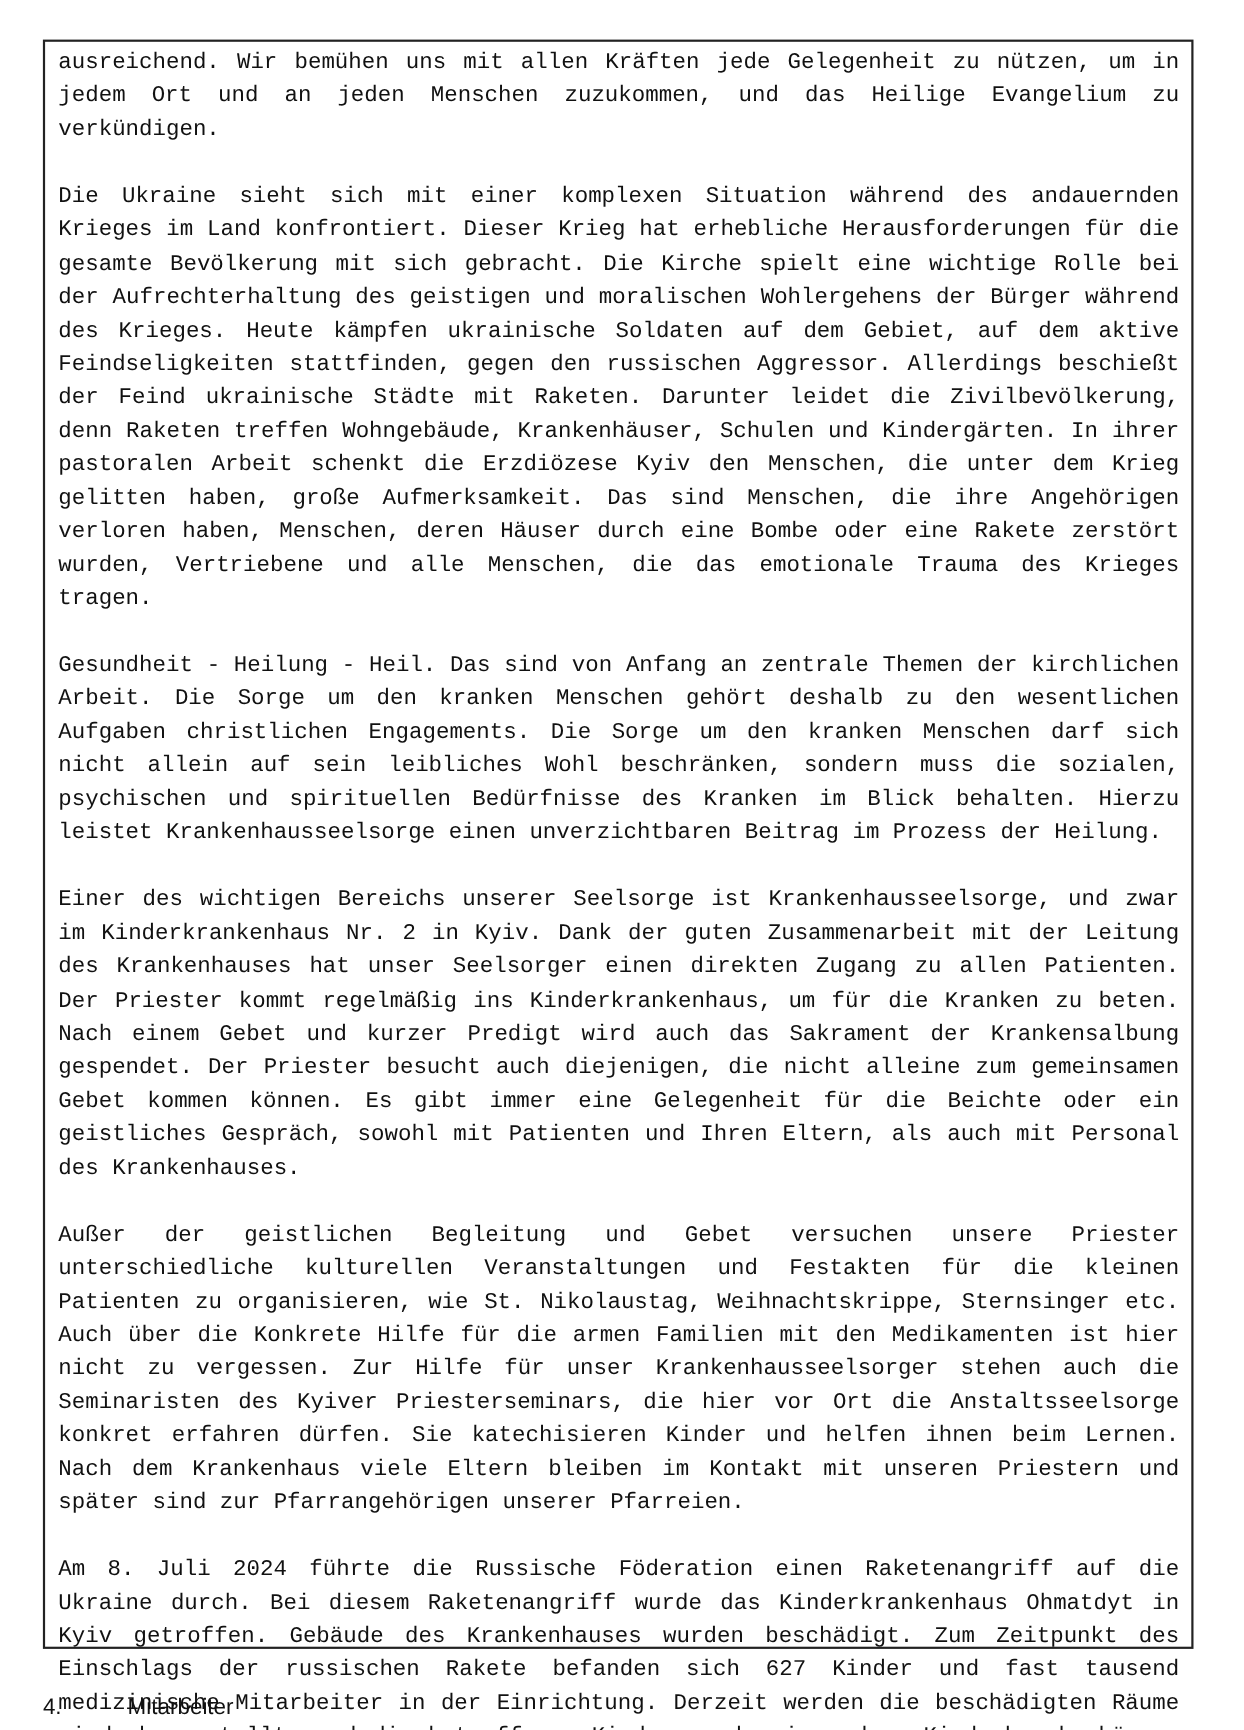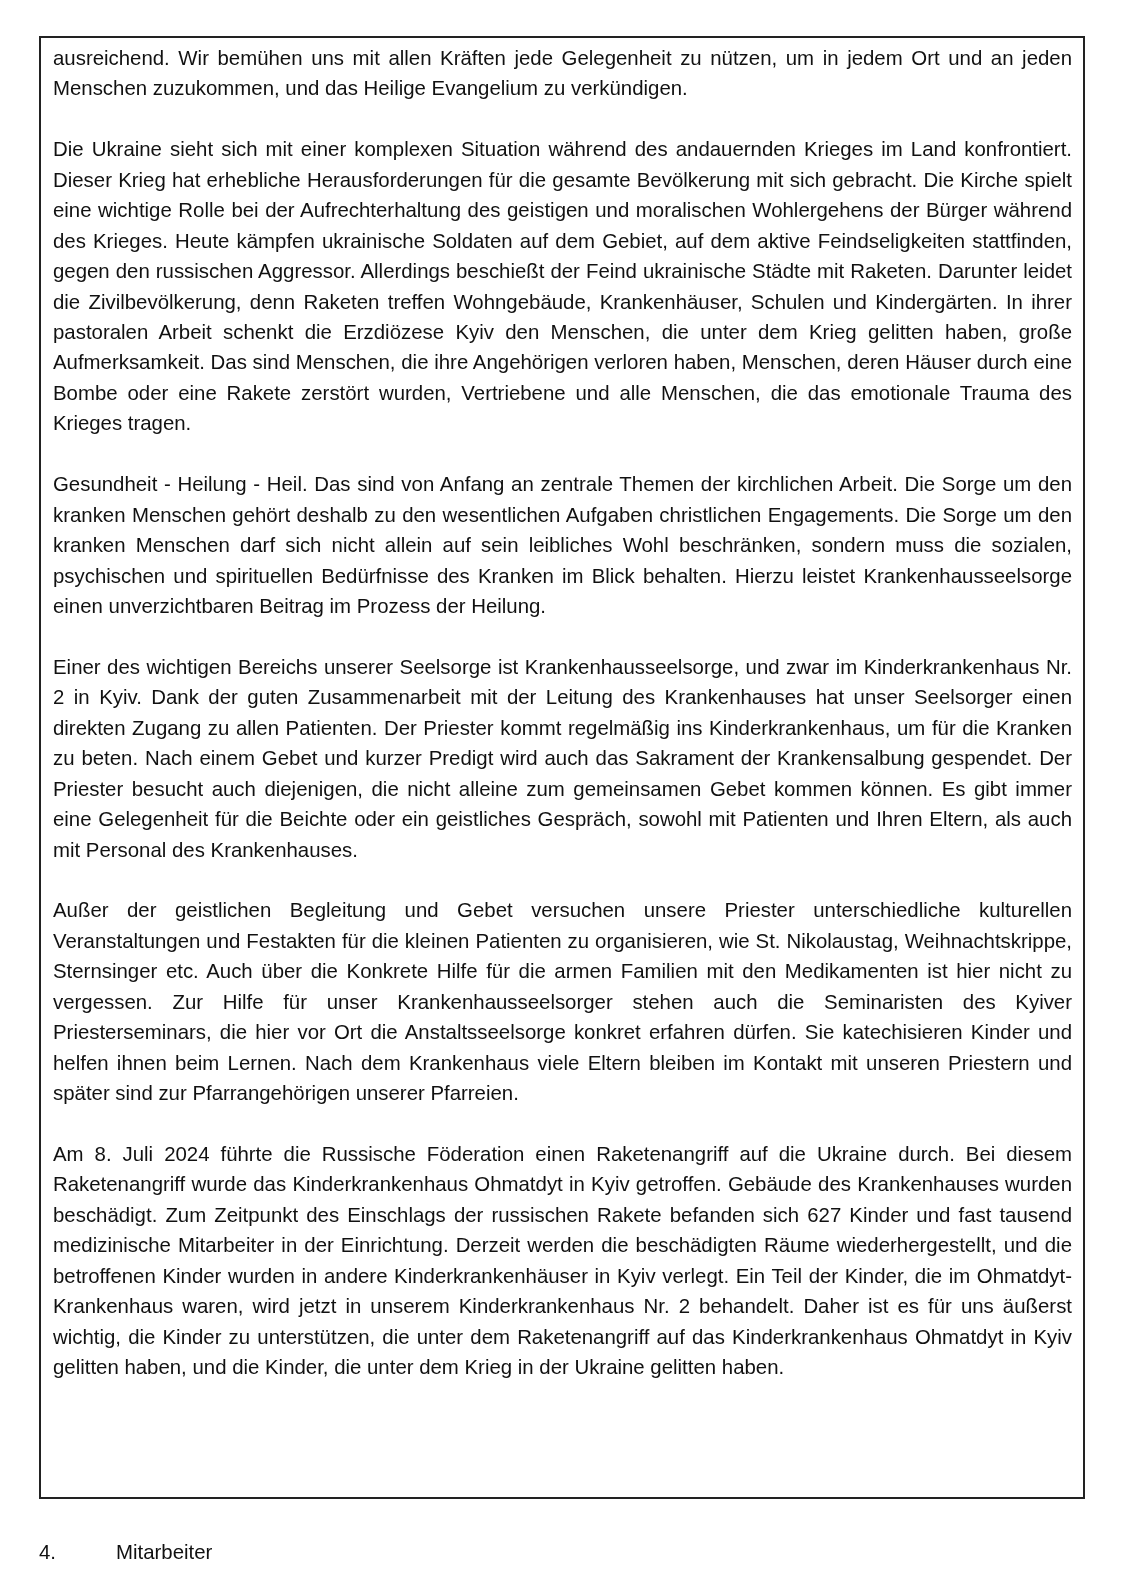--- a/index.html
+++ b/index.html
@@ -8,21 +8,21 @@
     font-family: "Liberation Sans", sans-serif; color: #111111;
   }
   .box {
     position: absolute; left: 39px; top: 36px; width: 1046px; height: 1463px;
     border: 2px solid #222222; box-sizing: border-box;
     padding: 5px 11px 0 12px;
   }
   .para {
     margin: 0 0 30.4px 0;
     font-size: 20.4px; line-height: 30.45px;
-    text-align: justify; letter-spacing: 0px; word-spacing: 0px;
+    text-align: justify; letter-spacing: 0px; word-spacing: 0px; font-family: Liberation Mono, monospace;
   }
   .para:last-child { margin-bottom: 0; }
   .heading {
     position: absolute; left: 39px; top: 1537px;
     font-size: 20.4px; line-height: 30px; display: flex;
   }
   .heading .num { width: 77px; }
 </style>
 </head>
 <body>

